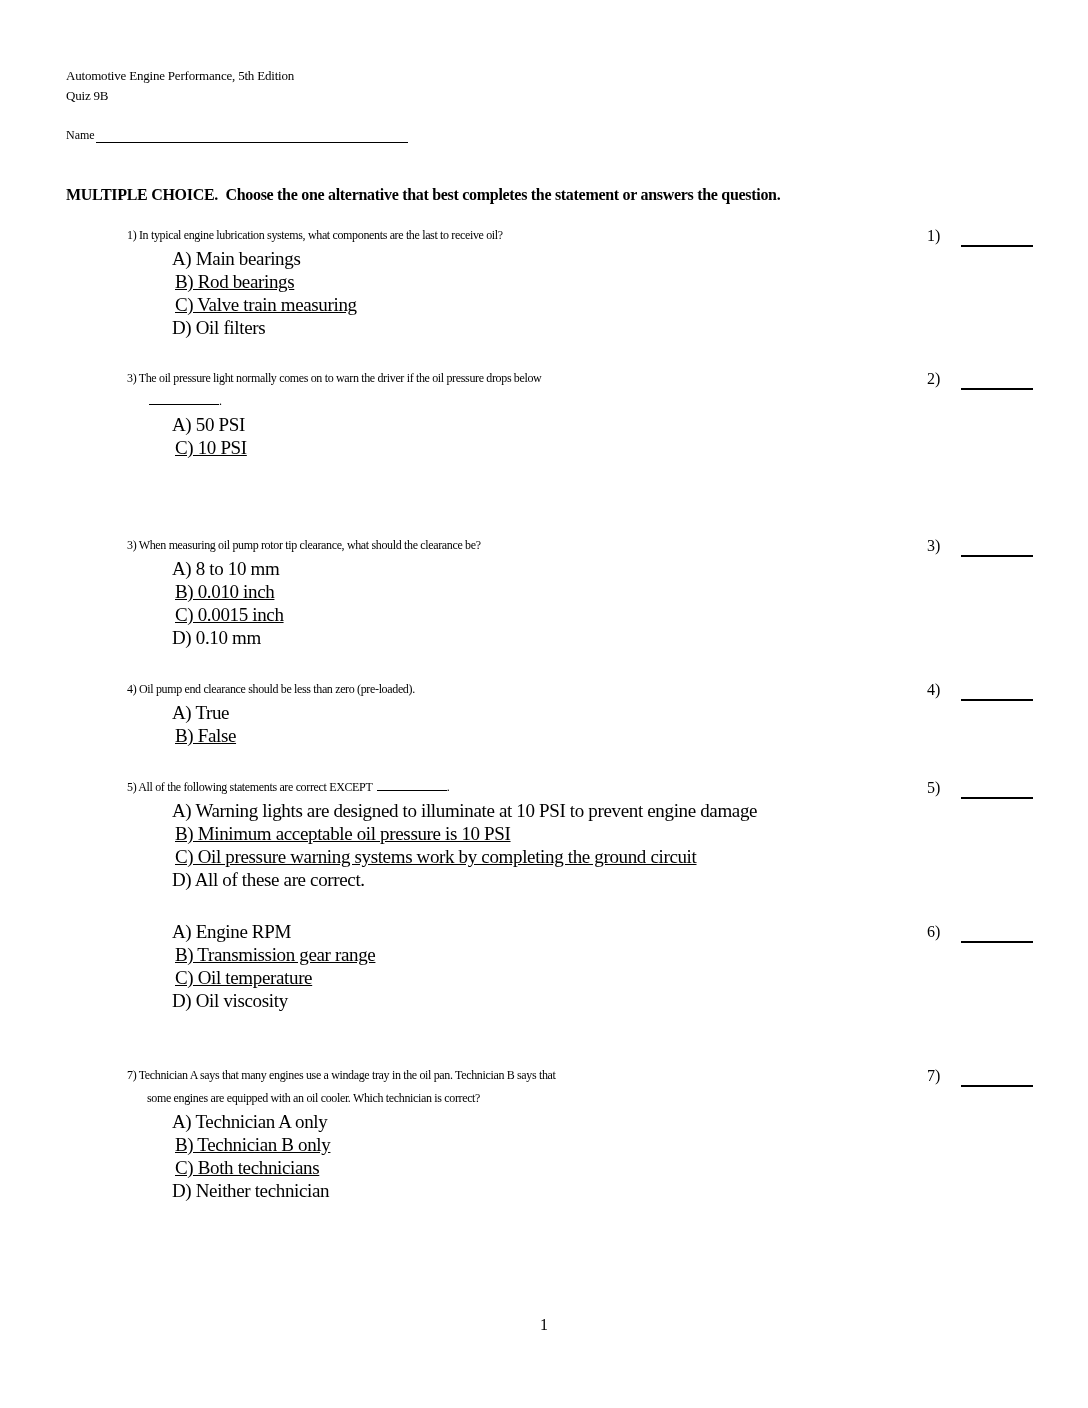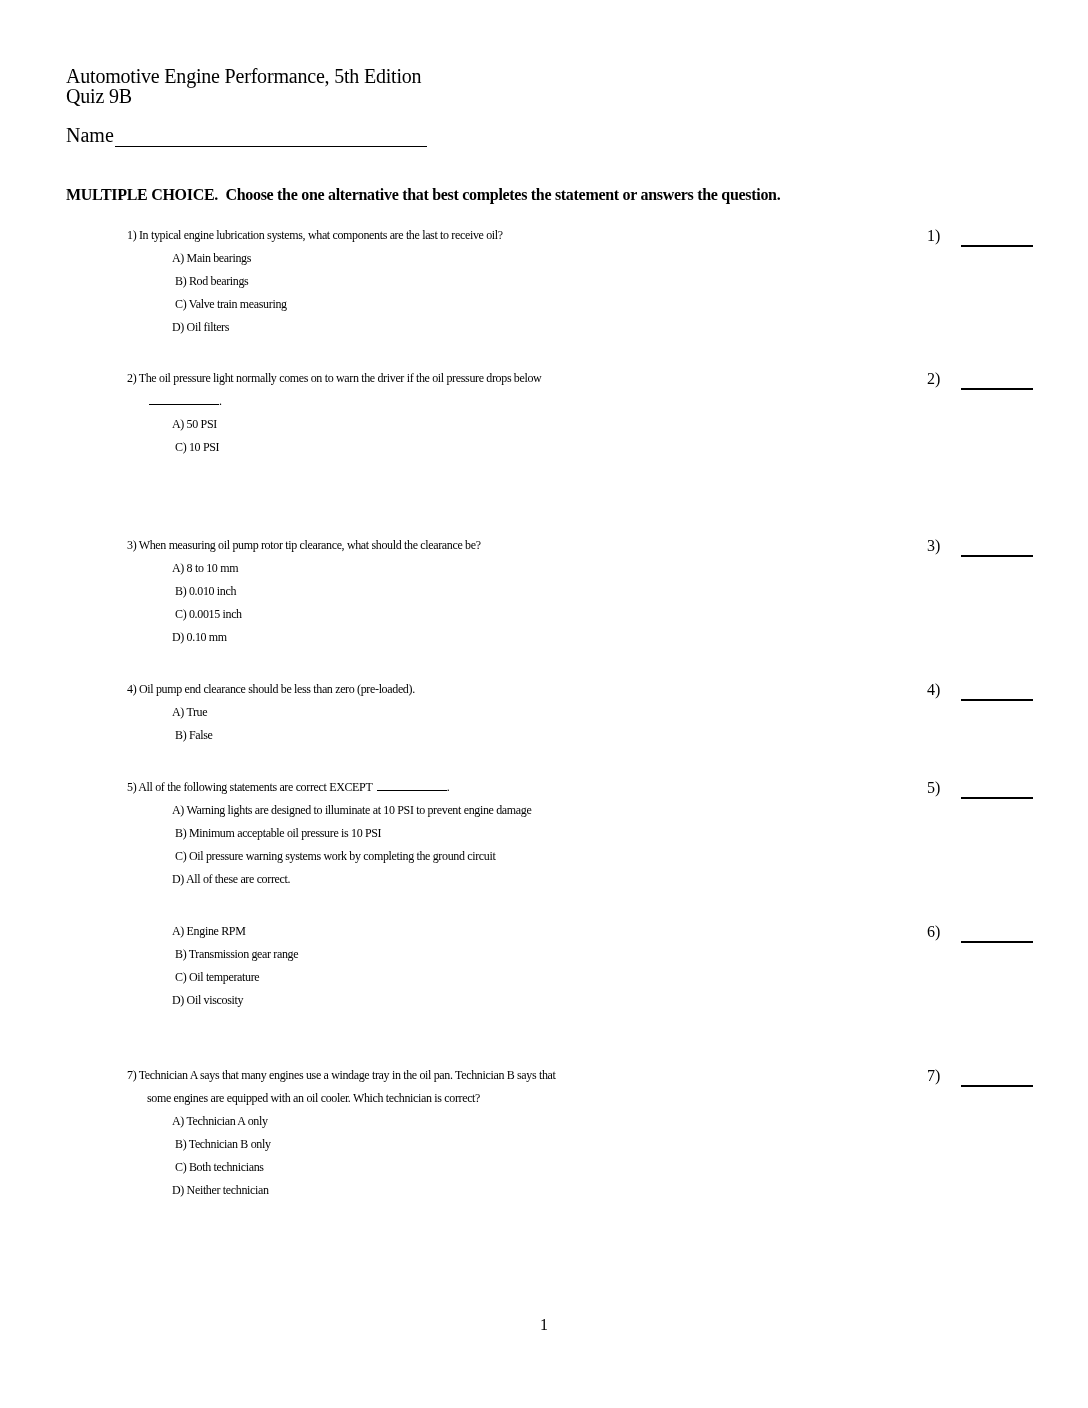--- a/index.html
+++ b/index.html
@@ -11,29 +11,29 @@
       width: 1088px;
       height: 1408px;
       position: relative;
       overflow: hidden;
       color: #000000;
       font-family: "Liberation Serif", "DejaVu Serif", serif;
     }
     .header-line {
       position: absolute;
       left: 66px;
-      font-size: 20px;
+      font-size: 13px;
       line-height: 20px;
       letter-spacing: -0.2px;
     }
     .name-row {
       position: absolute;
       left: 66px;
       top: 124px;
-      font-size: 20px;
+      font-size: 12px;
       display: flex;
       align-items: flex-end;
     }
     .name-line {
       display: inline-block;
       width: 312px;
       border-bottom: 1px solid #000;
       height: 18px;
       margin-left: 1px;
     }
@@ -63,26 +63,26 @@
     }
     .blank-inline {
       display: inline-block;
       width: 70px;
       border-bottom: 1px solid #000;
       height: 14px;
       vertical-align: baseline;
       margin-left: 2px;
     }
     .option {
-      font-size: 12px;
+      font-size: 19px;
       line-height: 23px;
       padding-left: 45px;
       letter-spacing: -0.35px;
     }
-    .option.indent-b { padding-left: 48px; }
+    .option.indent-b { padding-left: 48px; text-decoration: underline; }
     .answer-slot {
       position: absolute;
       left: 800px;
       top: 0;
       display: flex;
       align-items: flex-end;
       font-size: 16px;
       line-height: 23px;
     }
     .answer-num {
@@ -126,21 +126,21 @@
   <div class="option indent-b">C) Valve train measuring</div>
   <div class="option">D) Oil filters</div>
   <div class="answer-slot" style="left:800px;">
     <span class="answer-num">1)</span>
     <span class="answer-line"></span>
   </div>
 </div>
 
 <div class="question" style="top:367px;">
   <div class="q-stem">
-    <span>2) The oil pressure light normally comes on to warn the driver if the oil pressure drops below</span>
+    <span>3) The oil pressure light normally comes on to warn the driver if the oil pressure drops below</span>
     <span class="cont"><span class="blank-inline"></span><span>.</span></span>
   </div>
   <div class="option">A) 50 PSI</div>
   <div class="option indent-b">C) 10 PSI</div>
   <div class="answer-slot">
     <span class="answer-num">2)</span>
     <span class="answer-line"></span>
   </div>
 </div>
 

